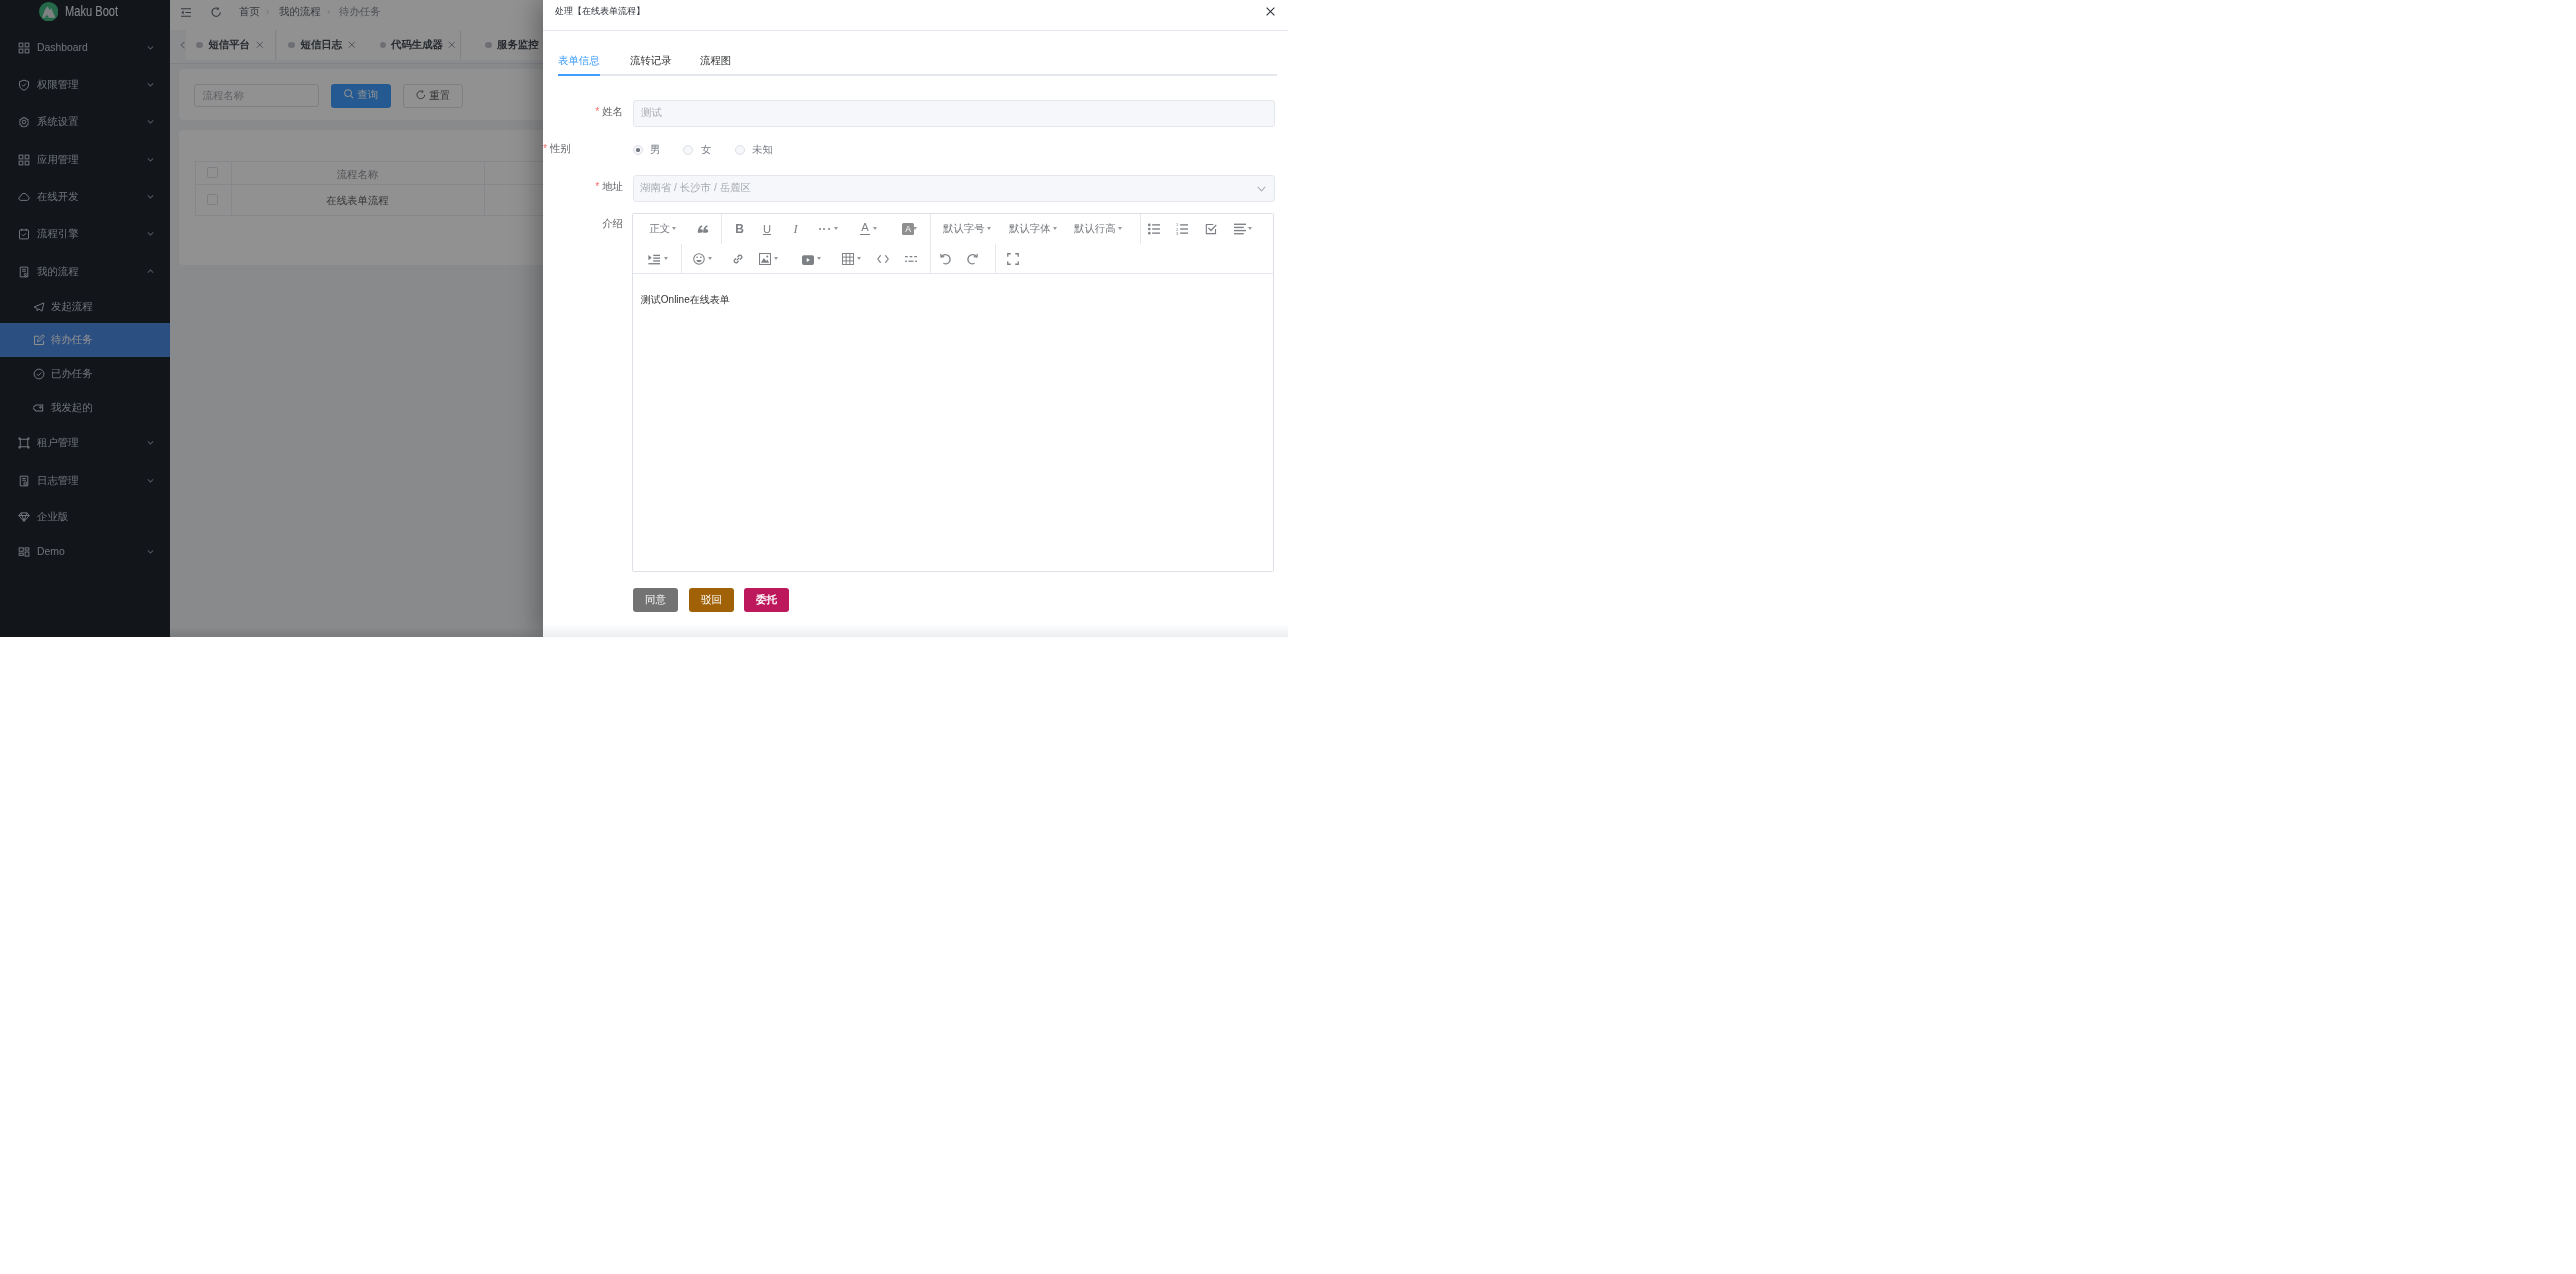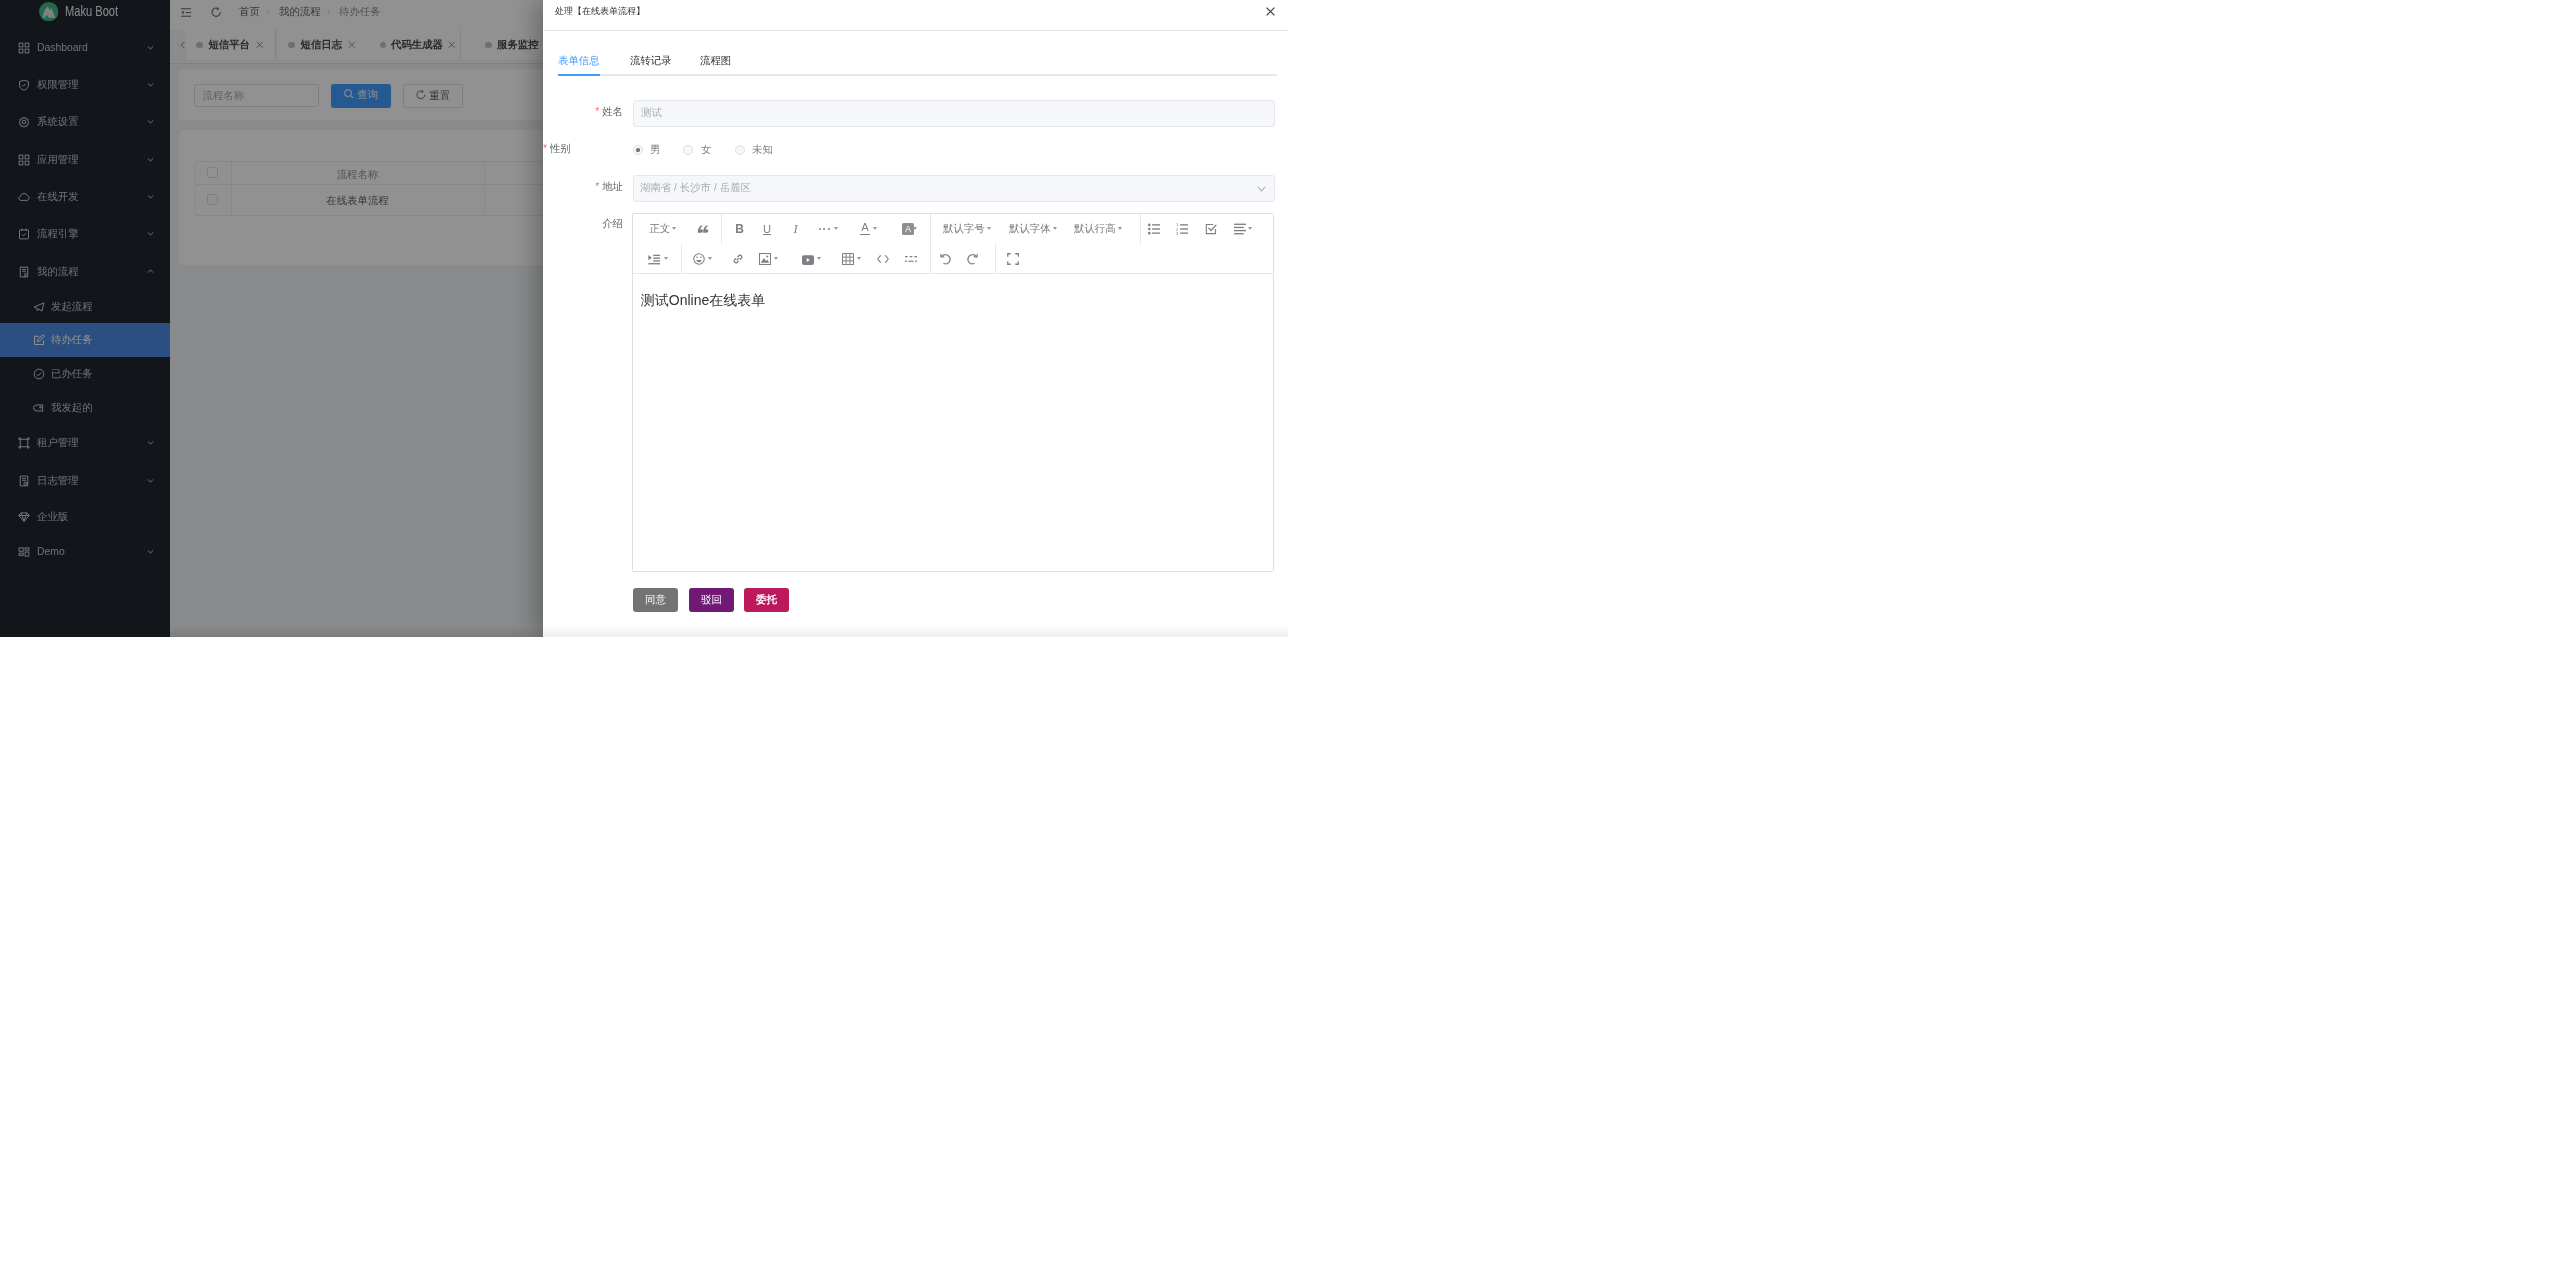--- a/index.html
+++ b/index.html
@@ -432,23 +432,23 @@
       <svg class="ticon" style="left:334px;top:39px" viewBox="0 0 16 16" fill="none" stroke="#7d8085" stroke-width="1.7">
           <path d="M13 4.5 C8 -0.5 1 3 1.2 9 C1.4 13.5 6 15.5 9.5 14" stroke-linecap="round"></path>
           <path d="M13.8 1.2 L13.2 5.4 L9 4.8" fill="none" stroke-width="1.5"></path>
         </svg>
       <div class="tb-div" style="left:362px;top:30px;height:29px;"></div>
       <svg class="ticon" style="left:374px;top:39px" viewBox="0 0 16 16" fill="none" stroke="#7d8085" stroke-width="1.7">
           <path d="M5 1 H1 V5 M11 1 H15 V5 M5 15 H1 V11 M11 15 H15 V11"></path>
         </svg>
       <div class="d-abs" style="left:0;top:59px;width:640px;height:0.7px;background:#e4e7ed;"></div>
 
-      <div class="d-abs" style="left:7.8px;top:77px;font-size:14px;color:#333;line-height:18px;">测试Online在线表单</div>
+      <div class="d-abs" style="left:7.8px;top:77px;font-size:10px;color:#333;line-height:18px;">测试Online在线表单</div>
     </div>
 
     <div class="dbtn" style="left:90px;top:588px;background:#737373;">同意</div>
-    <div class="dbtn" style="left:146px;top:588px;background:#701a75;">驳回</div>
+    <div class="dbtn" style="left:146px;top:588px;background:#a16207;">驳回</div>
     <div class="dbtn" style="left:201px;top:588px;background:#be185d;font-weight:bold;">委托</div>
 
     <div class="d-abs" style="left:0;top:624px;width:745px;height:13.4px;background:linear-gradient(#ffffff,#eceef1);"></div>
   </div>
 </div>
 
 
 </body></html>

